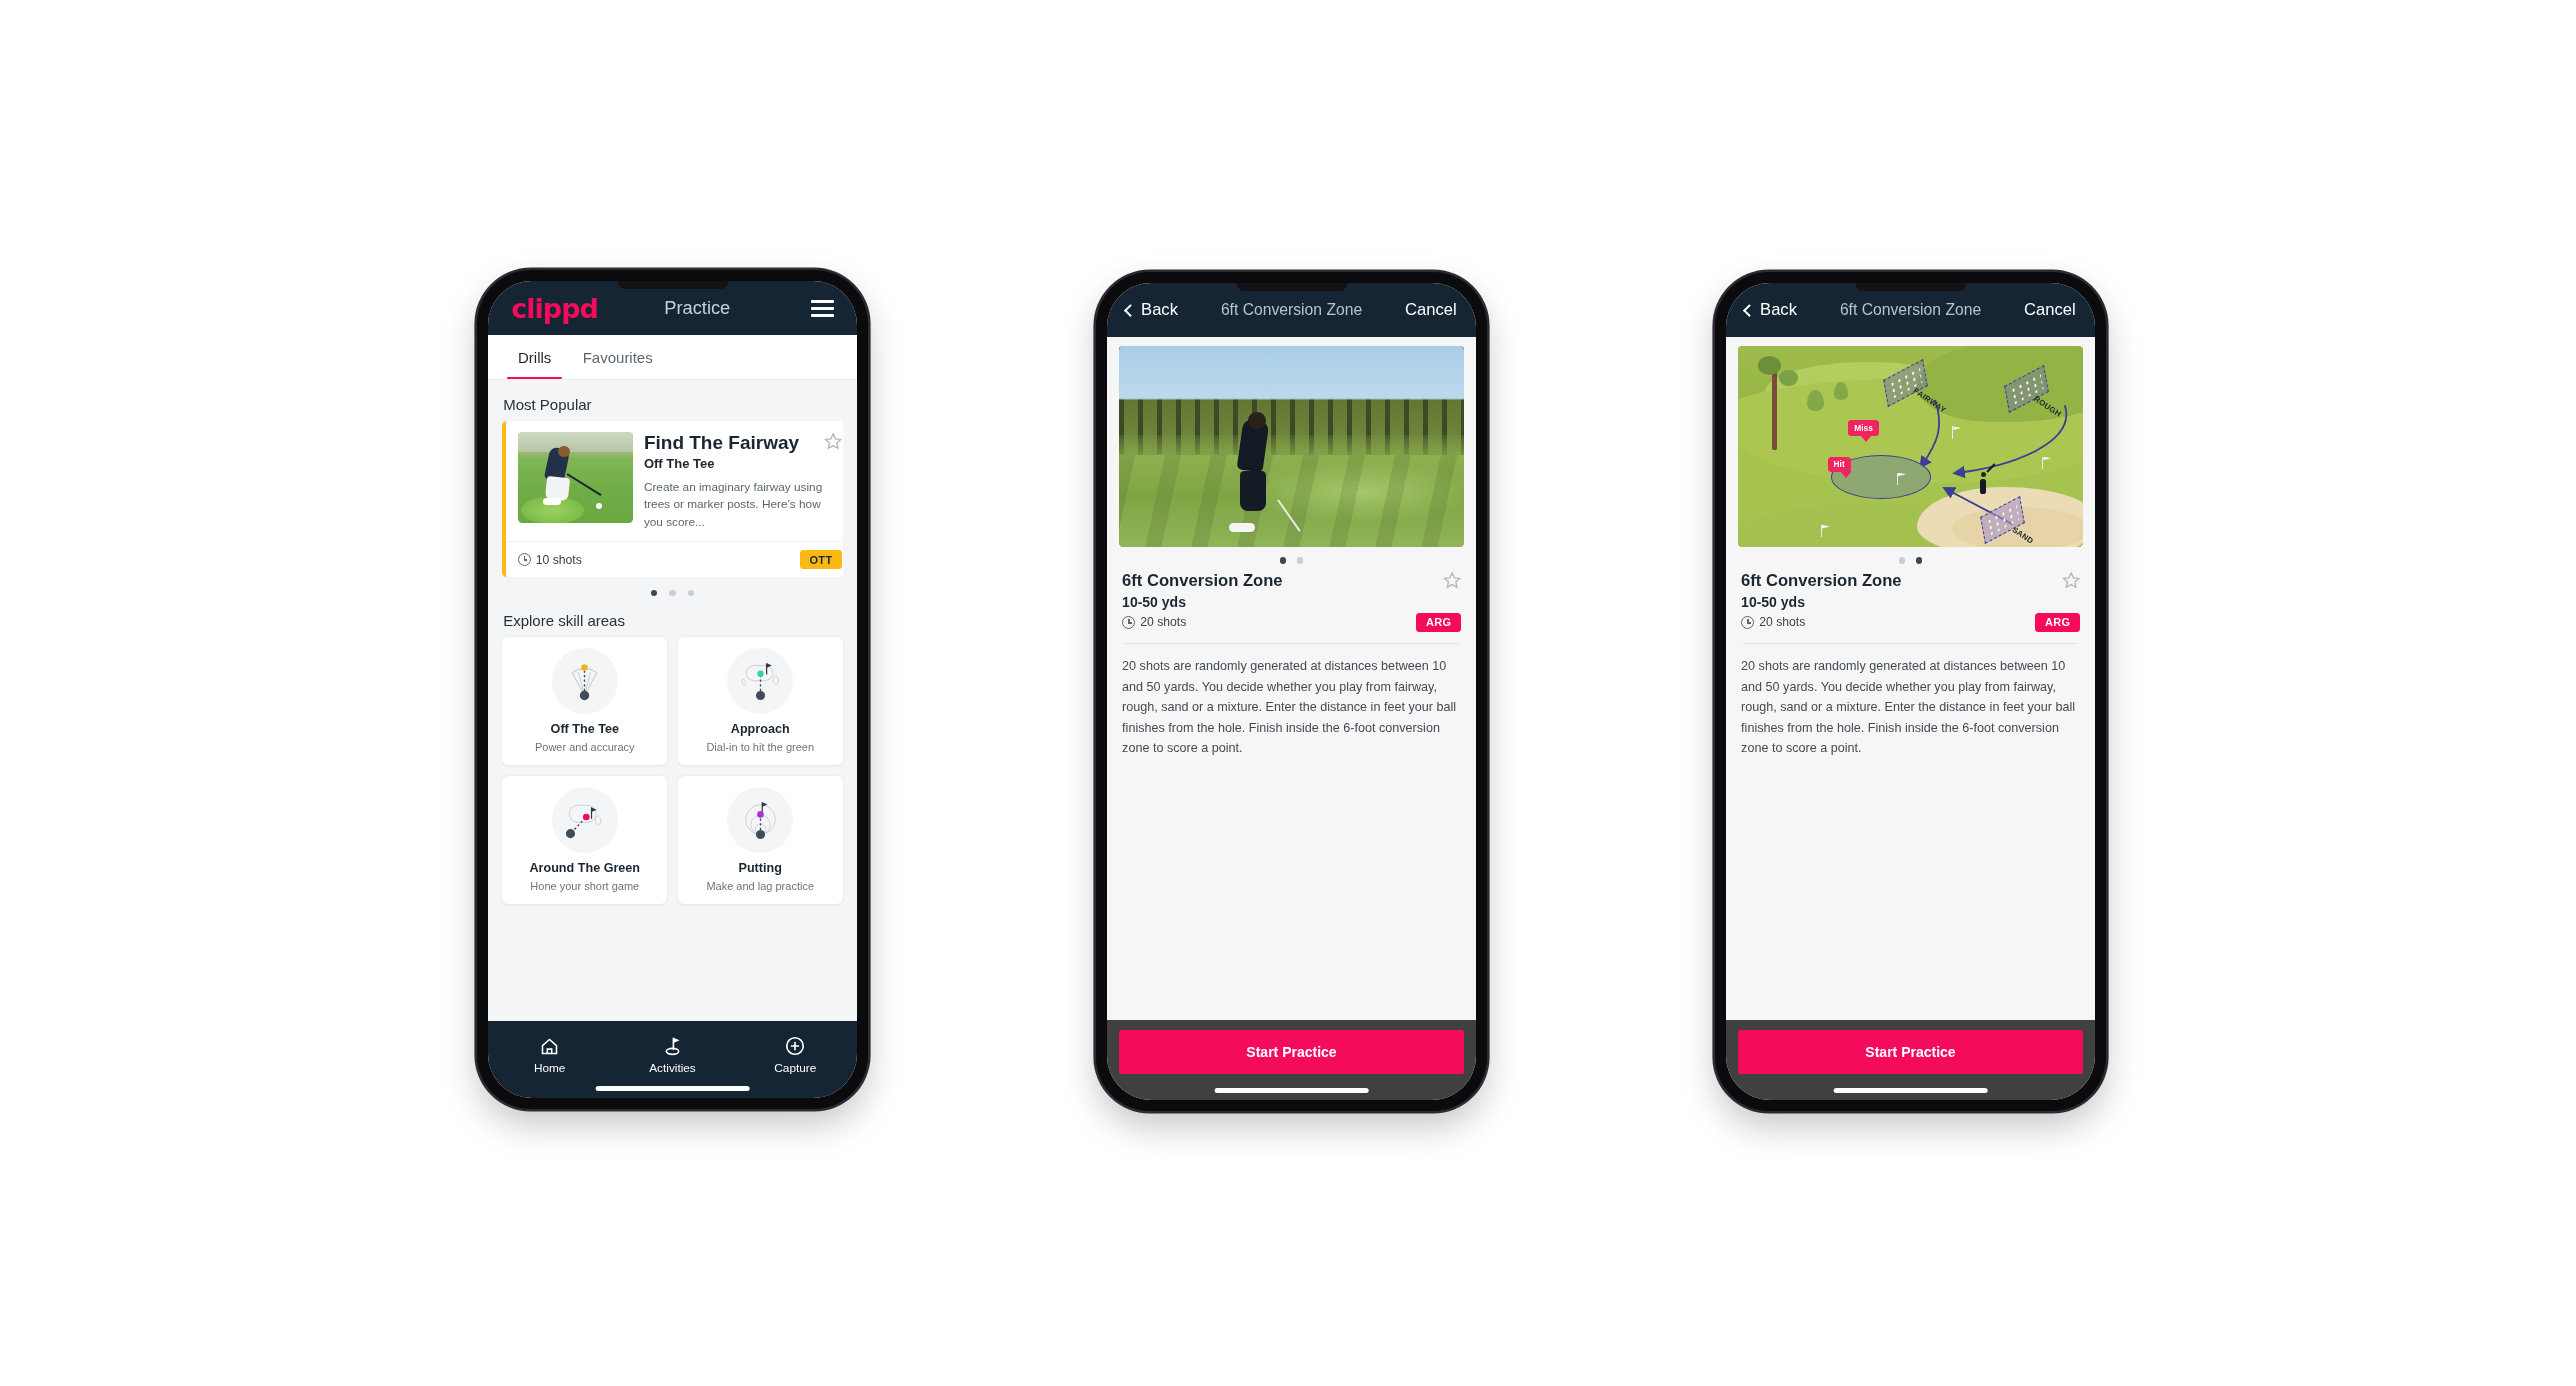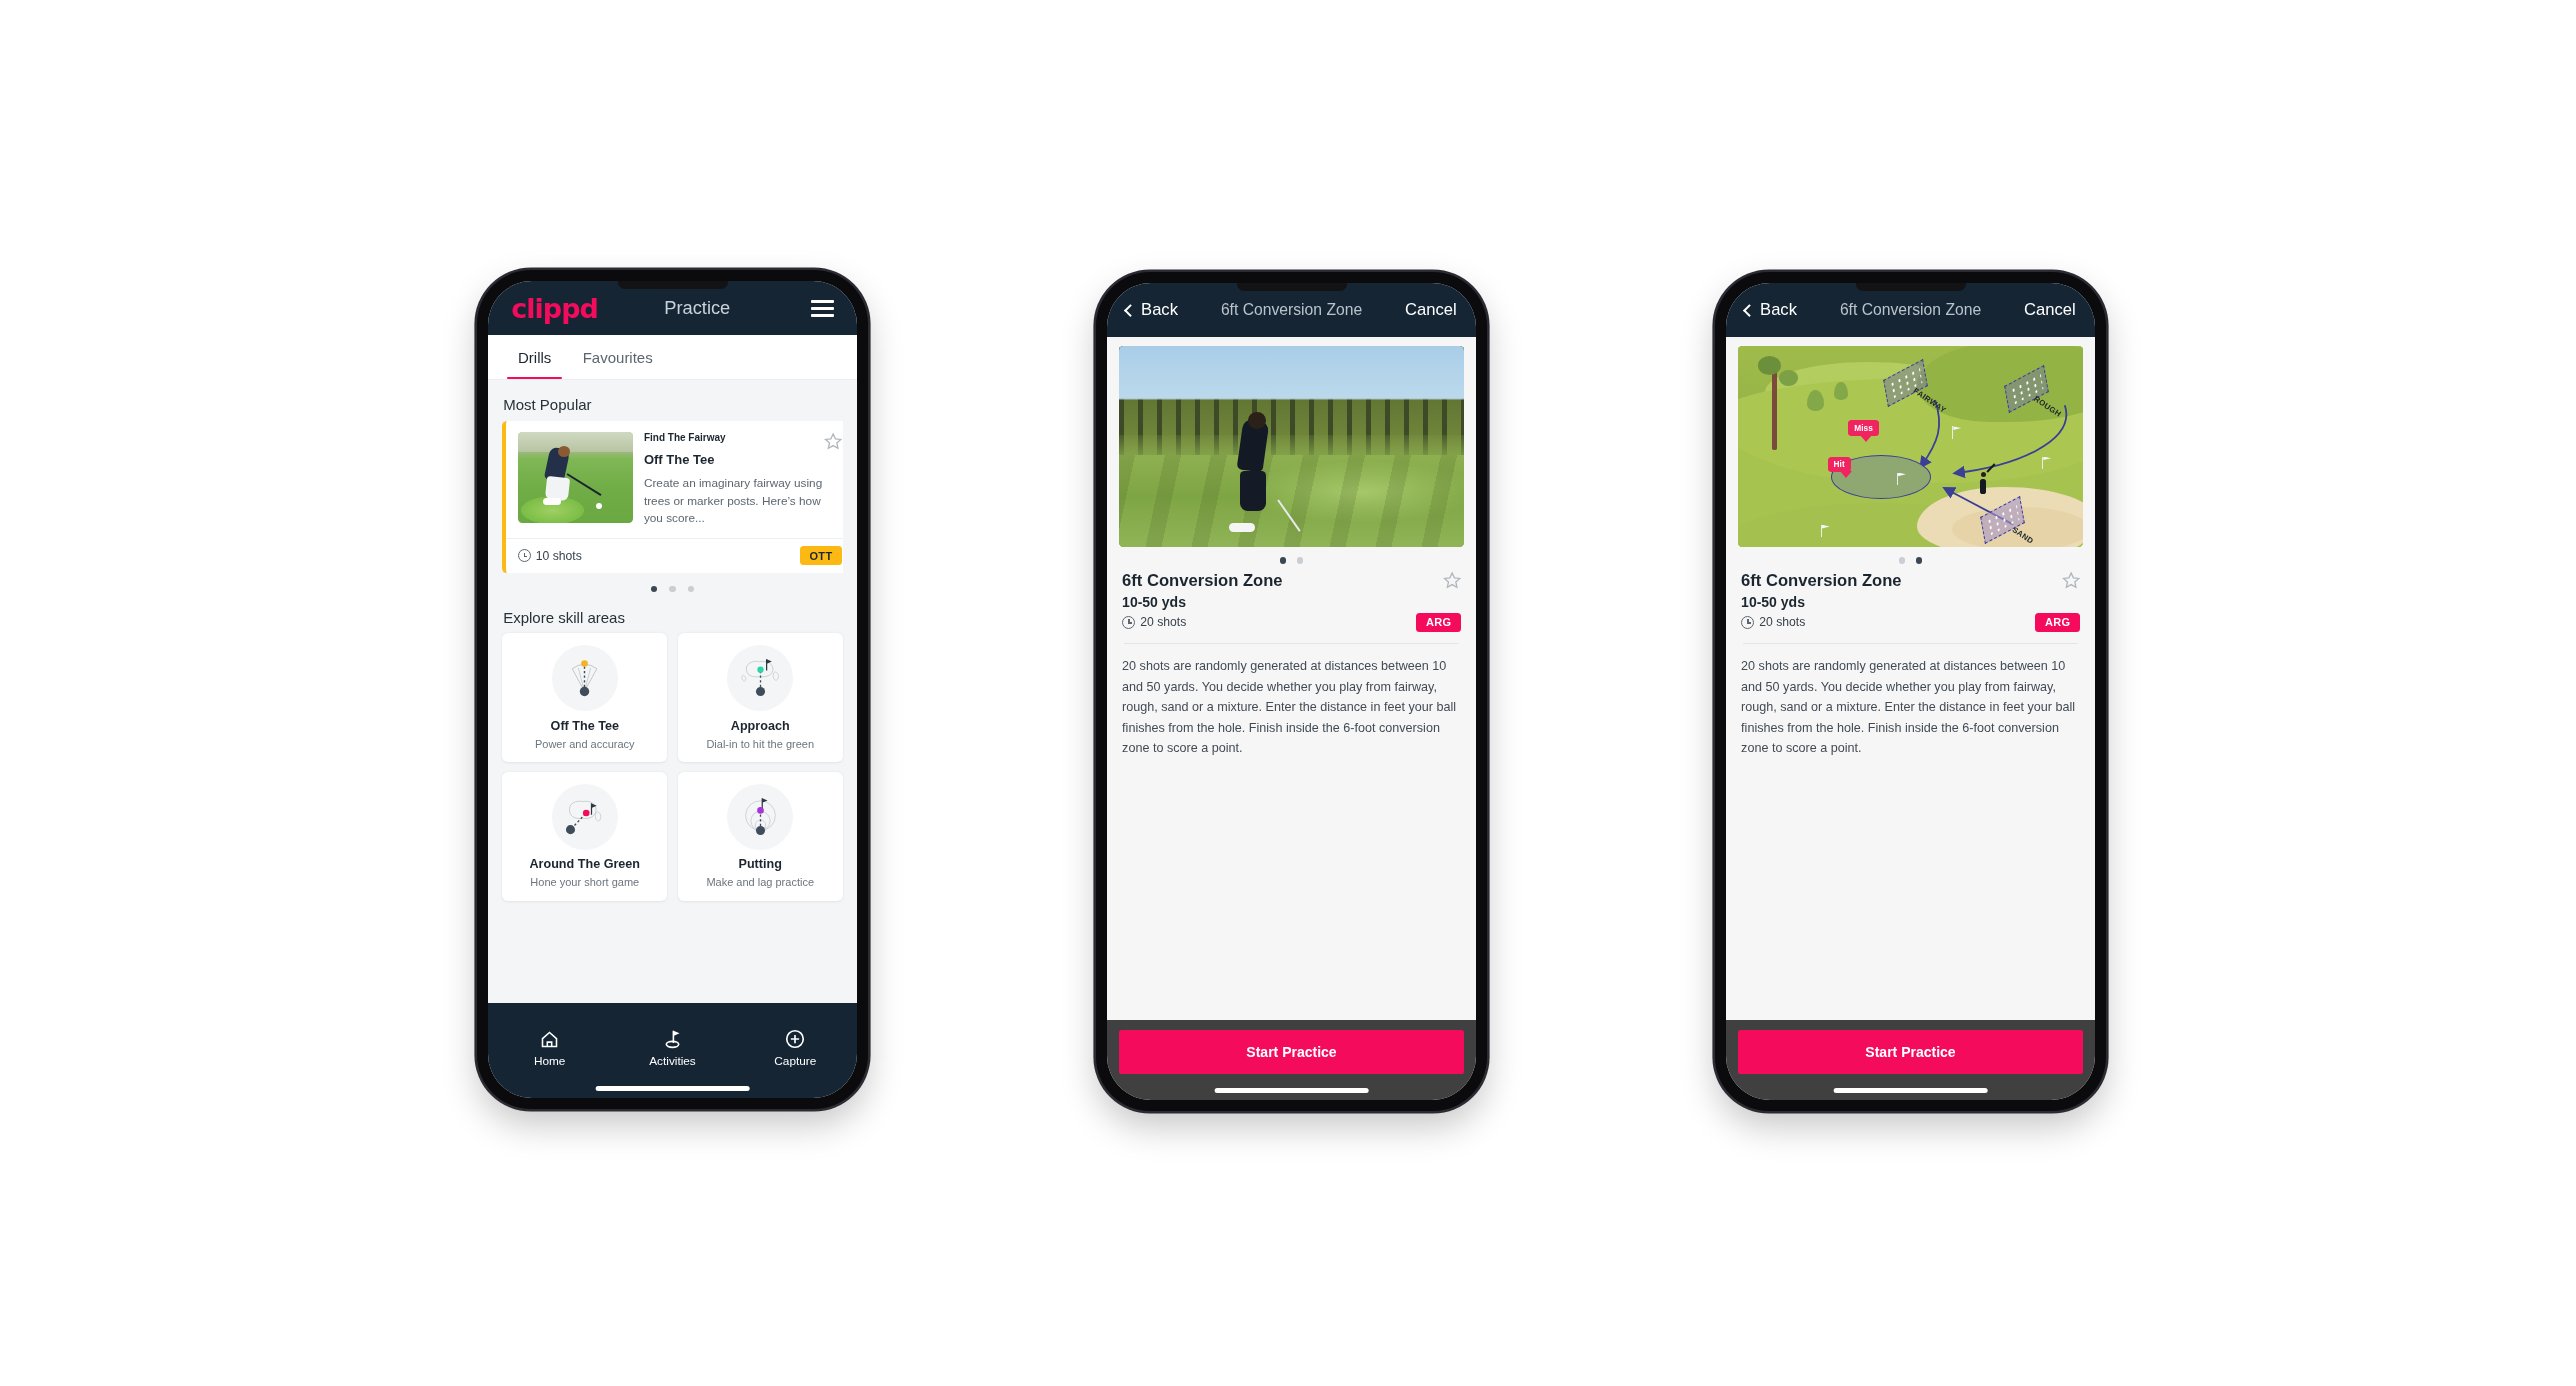--- a/index.html
+++ b/index.html
@@ -158,21 +158,21 @@
     position: absolute; left: 43%; top: 45%;
     width: 40px; height: 2.2px; background: #1b2530;
     transform: rotate(32deg); transform-origin: left center;
   }
   .drill-thumb .ball {
     position: absolute; left: 68%; top: 78%;
     width: 6.1px; height: 6.1px; background: #fff; border-radius: 50%;
   }
   .drill-meta { flex: 1; min-width: 0; }
   .drill-head-row { display: flex; align-items: flex-start; }
-  .drill-name { font-size: 10px; font-weight: 700; color: #1b2630; flex: 1; }
+  .drill-name { font-size: 19px; font-weight: 700; color: #1b2630; flex: 1; }
   .star {
     width: 18.3px; height: 18.3px; flex: 0 0 auto;
     color: #aeb6bd;
   }
   .drill-sub { font-size: 13px; font-weight: 700; color: #1b2630; margin-top: 1.7px; }
   .drill-desc { font-size: 11.8px; color: #5c6670; line-height: 1.5; margin-top: 7.8px; }
   .drill-foot {
     border-top: 0.9px solid #eceff1;
     display: flex; align-items: center;
     padding: 7.8px 11.3px;
@@ -205,24 +205,24 @@
     width: 66px; height: 66px; margin: 0 auto 7.8px;
     background: #f4f5f6; border-radius: 50%;
     display: flex; align-items: center; justify-content: center;
   }
   .skill-name { font-size: 12.6px; font-weight: 700; color: #1b2630; }
   .skill-desc { font-size: 11px; color: #6b757e; margin-top: 5px; }
 
   
   .bottomnav {
     background: #152534;
-    height: 95px;
+    height: 77px;
     display: flex;
     align-items: flex-start;
-    padding-top: 25px;
+    padding-top: 14px;
     flex: 0 0 auto;
     position: relative;
   }
   .navitem { flex: 1; text-align: center; color: #fff; cursor: pointer; }
   .navitem .ico { height: 23px; display: flex; align-items: center; justify-content: center; }
   .navitem .lbl { font-size: 11.8px; margin-top: 3.5px; display: block; }
 
   
   .detailbar {
     background: #152534; height: 54px;

